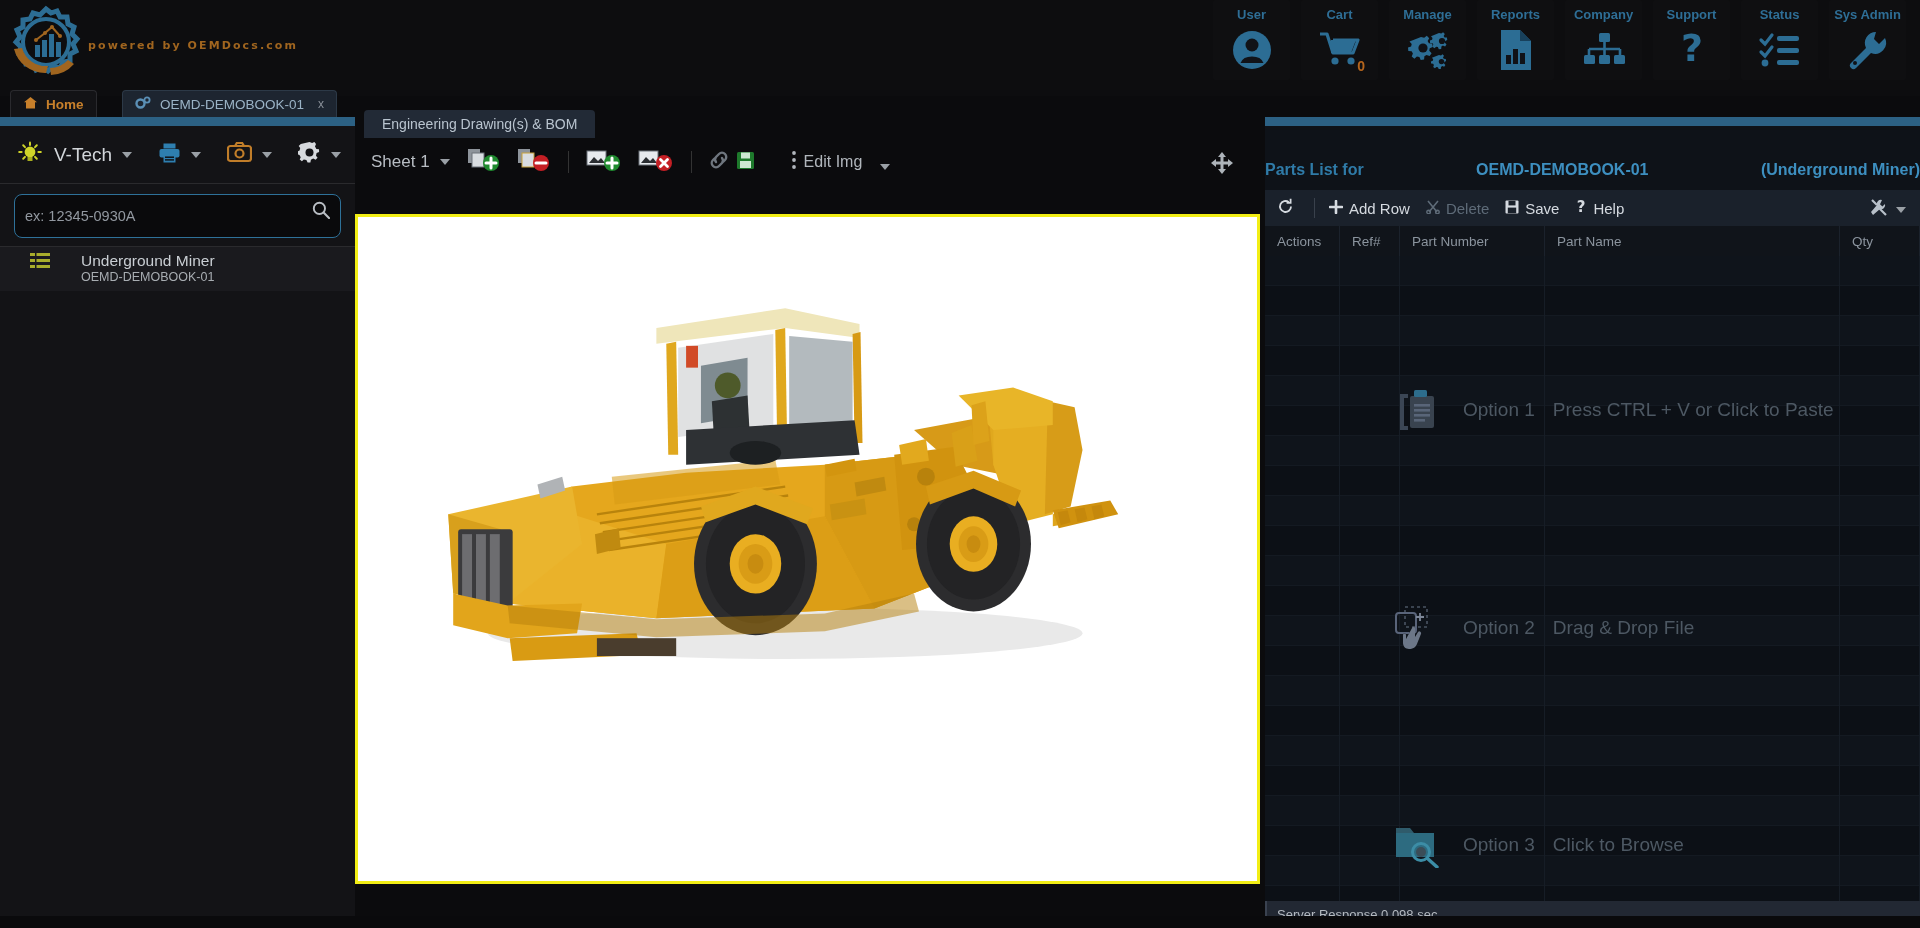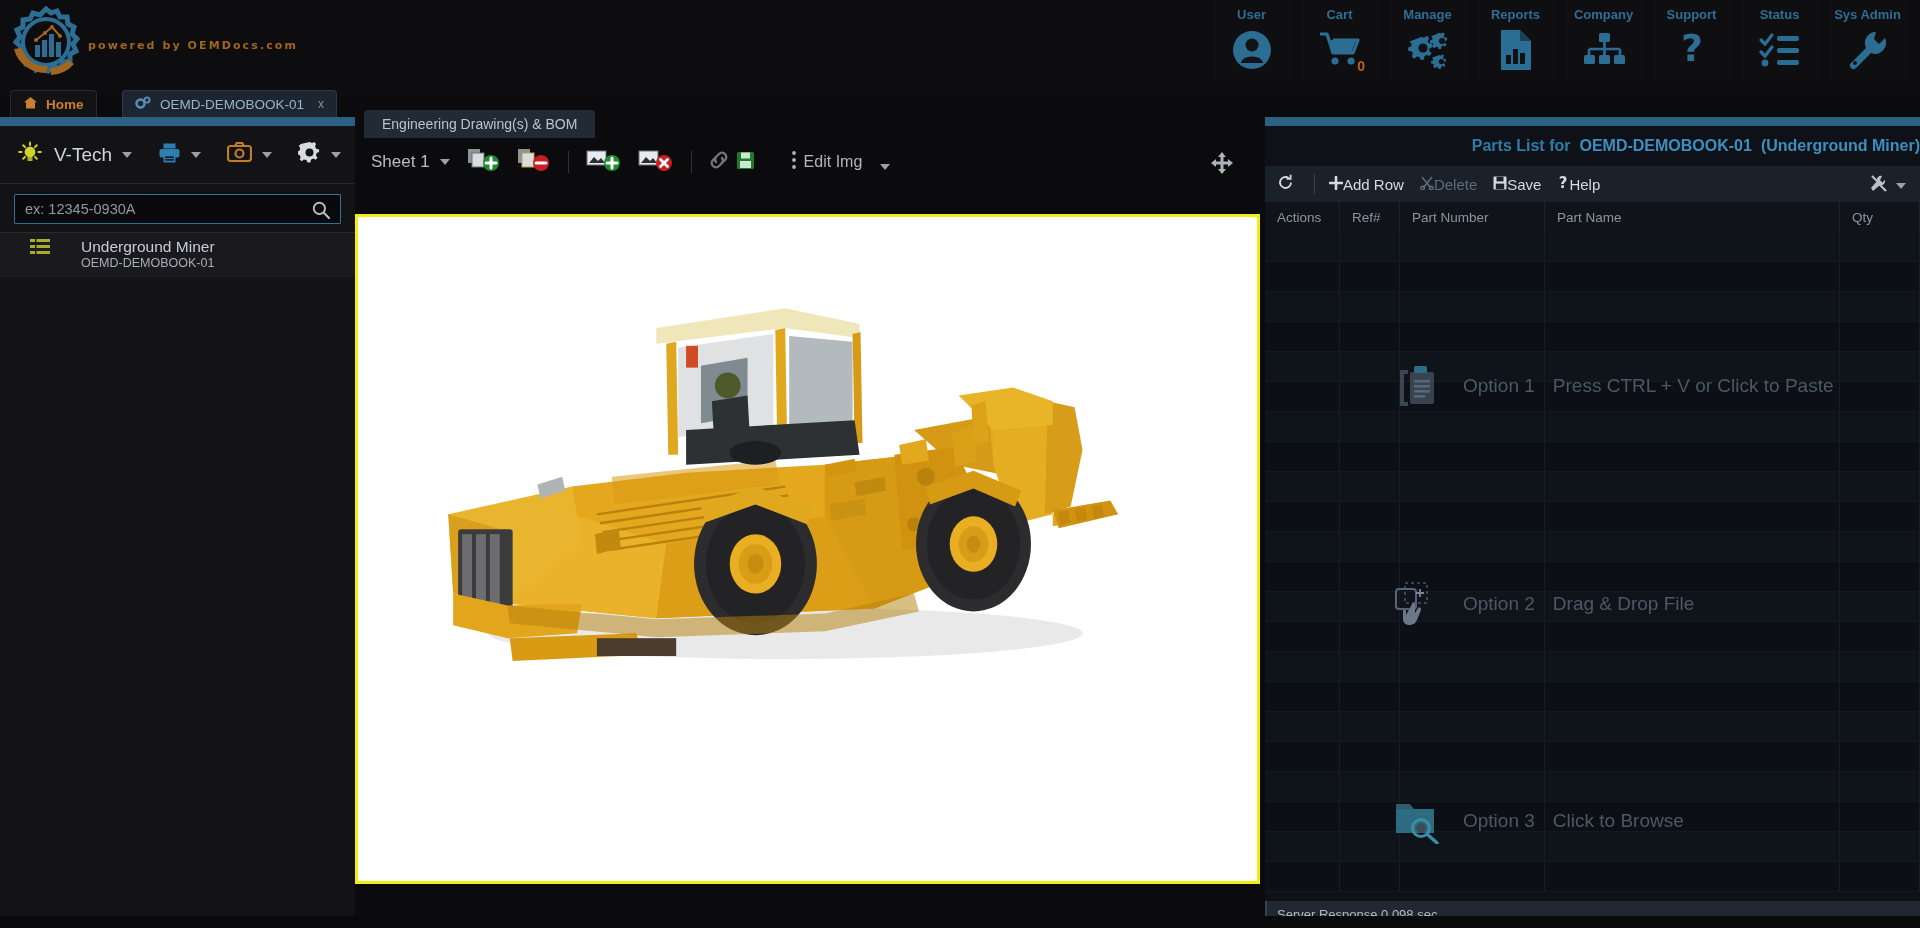--- a/index.html
+++ b/index.html
@@ -62,22 +62,22 @@
   }
   .lp-toolbar { height: 58px; display: flex; align-items: center; padding-left: 18px; border-bottom: 1px solid #2a2a2d; }
   .vtech { display: flex; align-items: center; cursor: pointer; }
   .vtech-label { color: #d2d6da; font-size: 19px; margin-left: 12px; }
   .caret { width: 0; height: 0; border-left: 5px solid transparent; border-right: 5px solid transparent;
            border-top: 6px solid #9aa0a6; margin-left: 10px; }
   .tb-icon { margin-left: 26px; display: flex; align-items: center; cursor: pointer; }
 
   .searchwrap { padding: 10px 14px 8px 14px; }
   .searchbox {
-    position: relative; height: 30px; background: #0a0a0c;
-    border: 1px solid #2e7199; border-radius: 1px; display: flex; align-items: center;
+    position: relative; height: 44px; background: #0a0a0c;
+    border: 1px solid #2e7199; border-radius: 8px; display: flex; align-items: center;
   }
   .searchbox input {
     flex: 1; background: transparent; border: none; outline: none;
     color: #d0d4d8; font-size: 14.5px; padding: 0 30px 0 10px;
     font-family: "Liberation Sans", sans-serif;
   }
   .searchbox input::placeholder { color: #9298a0; }
   .search-ico { position: absolute; right: 10px; top: 6px; }
 
   .lp-divider { height: 1px; background: #2a2a2d; }
@@ -110,31 +110,31 @@
   .canvas {
     position: absolute; left: 0px; top: 0px; width: 905px; height: 670px;
     background: #ffffff; border: 3px solid #f2ee15;
   }
   .loader-img { position: absolute; left: 0; top: 0; width: 100%; height: 100%; }
   .cursor-arrow { position: absolute; left: 930px; top: 355px; }
 
   
   .right { position: absolute; left: 1265px; top: 126px; width: 655px; height: 802px; background: #0e1218; }
   .parts-title {
-    height: 40px; display: flex; align-items: center; justify-content: flex-end;
-    font-size: 16px; color: #2f7ba8; font-weight: bold; gap: 9px;
+    height: 40px; display: flex; align-items: center; justify-content: space-between;
+    font-size: 16px; color: #2f7ba8; font-weight: bold; gap: 9px; margin-top: 24px;
   }
   .parts-title .p2 { color: #3d8fc0; }
   .parts-toolbar {
     height: 36px; background: #1a212b; display: flex; align-items: center;
     padding-left: 12px; gap: 0px; position: relative;
   }
   .pt-btn { display: flex; align-items: center; color: #d5dae0; font-size: 15px; cursor: pointer; margin-right: 16px; }
   .pt-btn.disabled { color: #5e6b78; cursor: default; }
-  .pt-btn span.lbl { }
+  .pt-btn span.lbl { margin-left: 6px; }
   .pt-sep { width: 1px; height: 20px; background: #39414c; margin: 0 14px 0 4px; }
   .pt-right { position: absolute; right: 14px; top: 8px; display: flex; align-items: center; cursor: pointer; }
 
   .grid-head {
     height: 30px; background: #10141a; display: flex; align-items: center;
     border-bottom: 1px solid #1d2franc;
   }
   .gh-cell { color: #8b949e; font-size: 13.5px; padding-left: 12px; border-right: 1px solid #1b222c; height: 30px; display:flex; align-items:center; }
 
   .grid-body { position: relative; height: 655px; background: #0d1117; }

